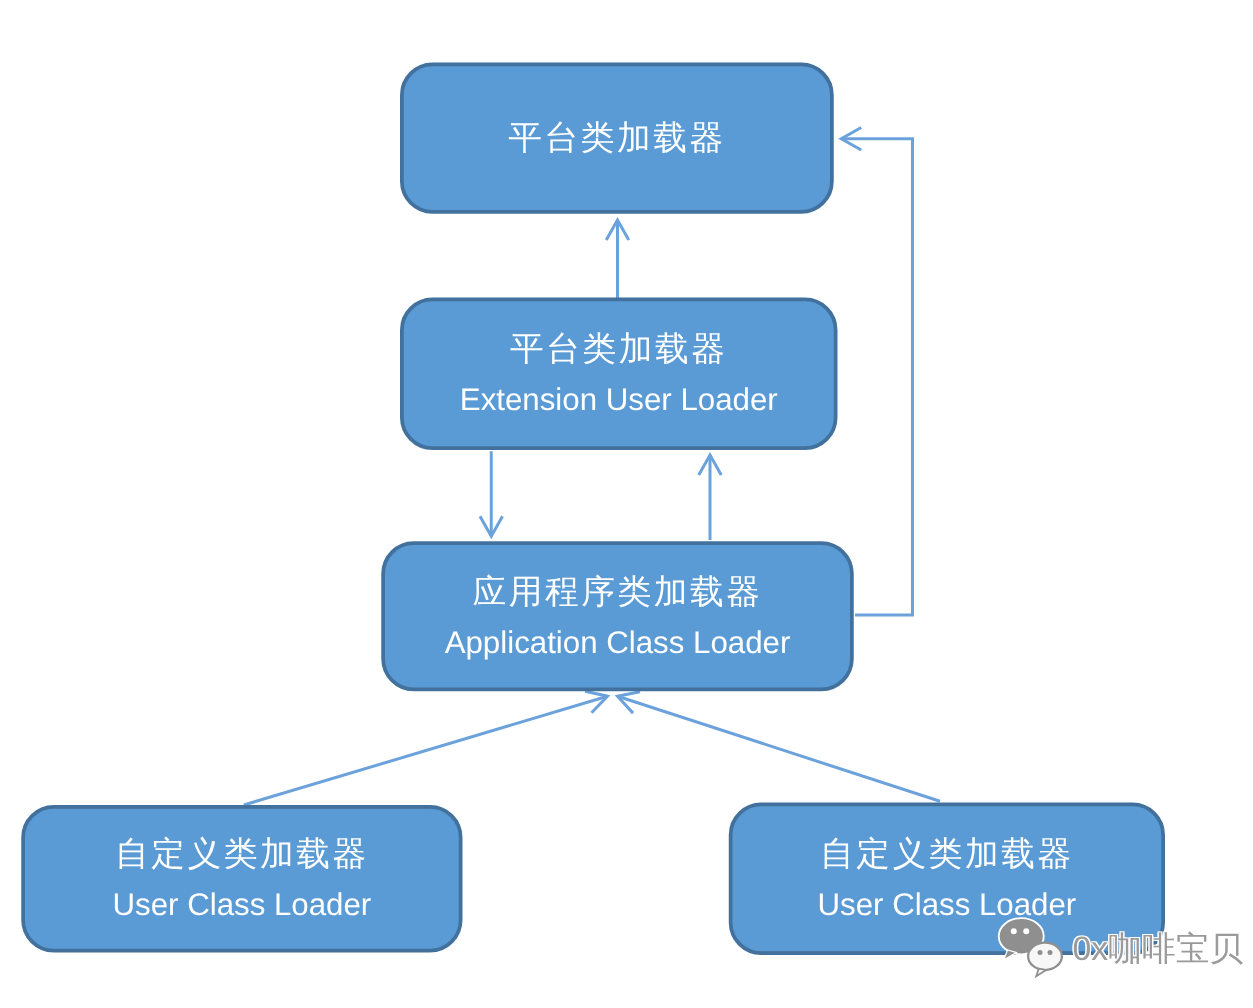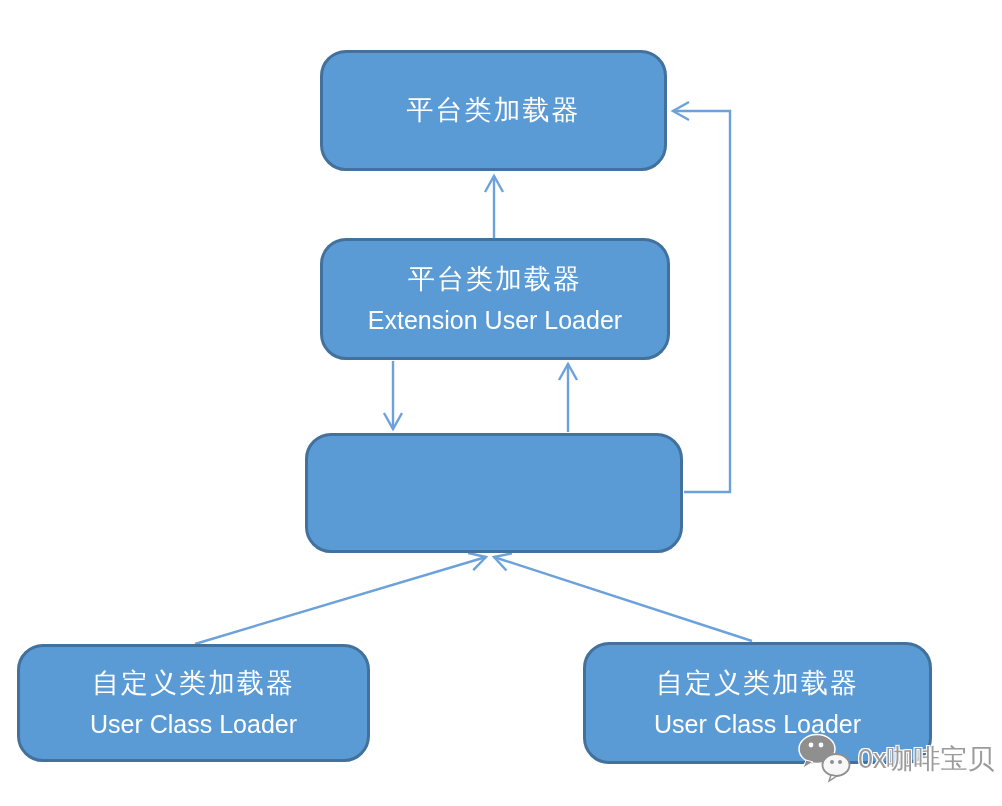--- a/index.html
+++ b/index.html
@@ -99,20 +99,22 @@
   <div class="node" id="node-bootstrap">
     <div class="zh">平台类加载器</div>
   </div>
 
   <div class="node" id="node-extension">
     <div class="zh">平台类加载器</div>
     <div class="en">Extension User Loader</div>
   </div>
 
   <div class="node" id="node-application">
+    <div class="zh">应用程序类加载器</div>
+    <div class="en">Application Class Loader</div>
   </div>
 
   <div class="node" id="node-user-left">
     <div class="zh">自定义类加载器</div>
     <div class="en">User Class Loader</div>
   </div>
 
   <div class="node" id="node-user-right">
     <div class="zh">自定义类加载器</div>
     <div class="en">User Class Loader</div>

